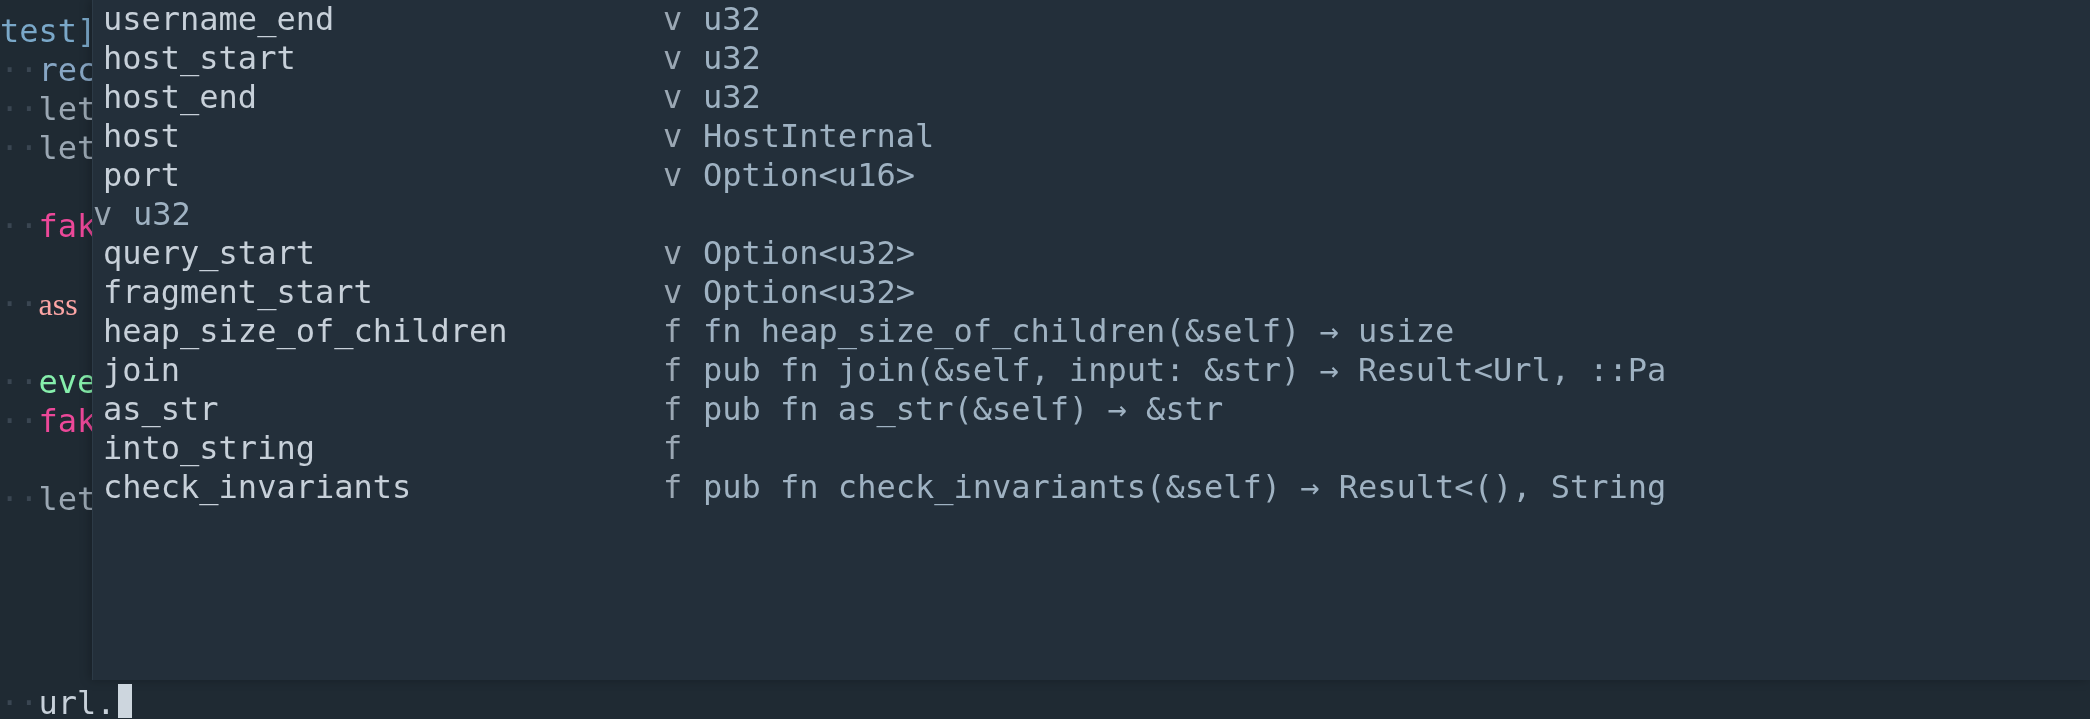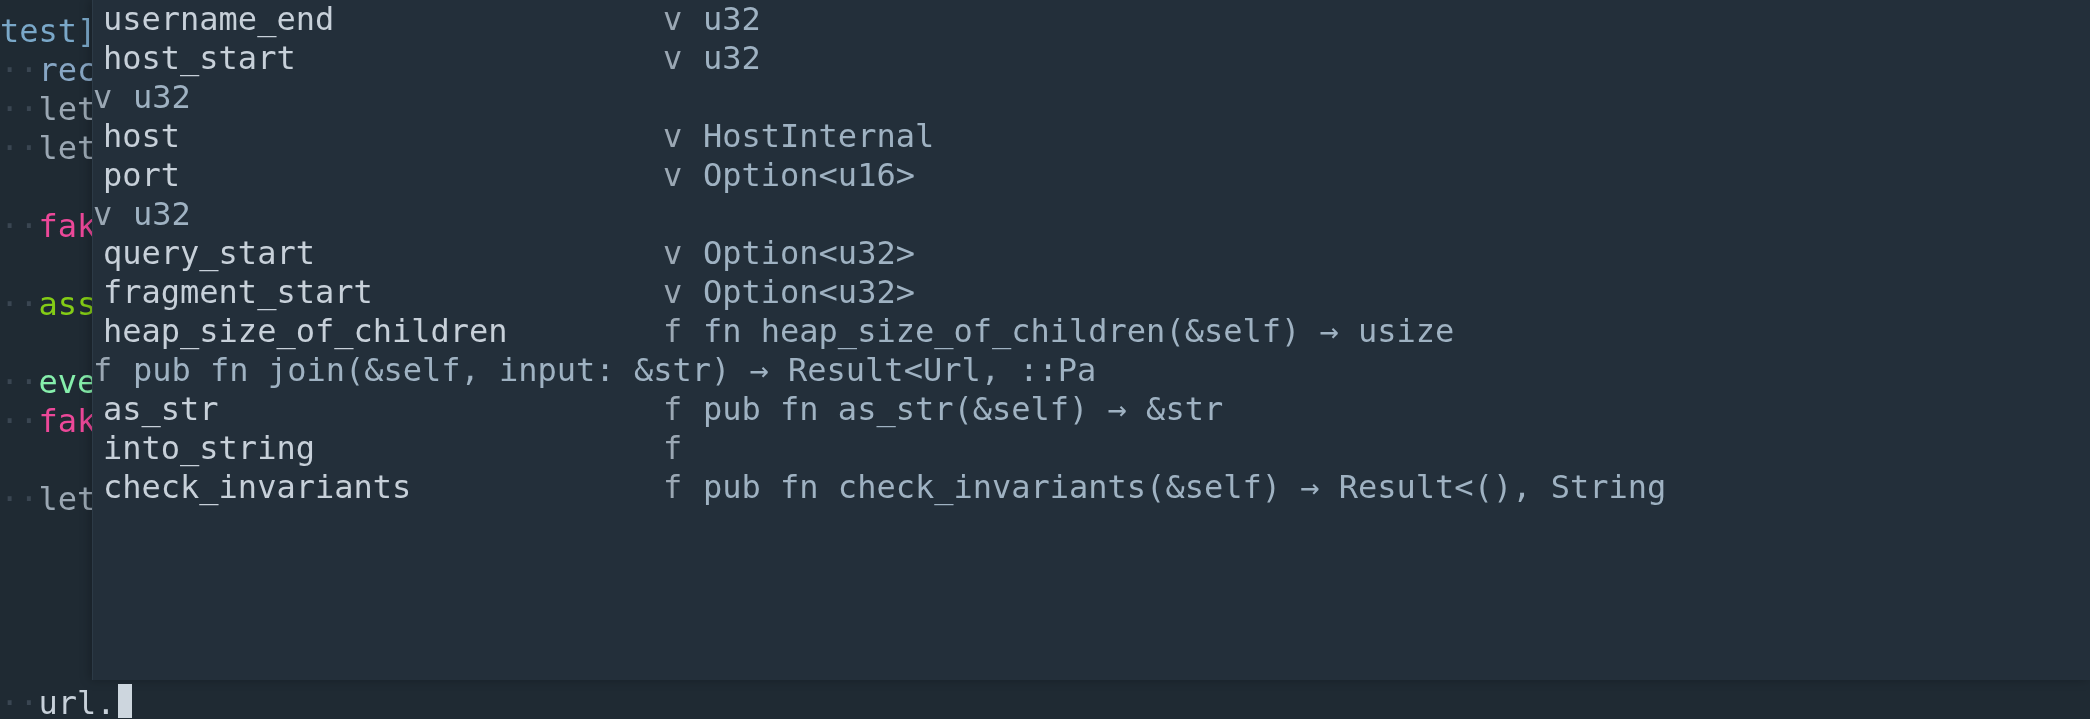--- a/index.html
+++ b/index.html
@@ -29,21 +29,21 @@
   }
   .code-line {
     height: 39px;
     white-space: pre;
     color: #8a97a5;
   }
   .tok-attr   { color: #7aa8c9; }  
   .tok-kw     { color: #87a6c4; }
   .tok-let    { color: #9aa7b3; }
   .tok-fak    { color: #ec4899; }
-  .tok-ass    { color: #84cc16; }
+  .tok-ass    { color: #fca5a5; font-family: Liberation Serif, serif; }
   .tok-eve    { color: #86efac; }
   .dots       { color: #3a4652; letter-spacing: 0; }
   .popup {
     position: absolute;
     left: 92px;
     top: 0;
     right: 0;
     height: 680px;
     background: #232f3a;
     border-left: 1px solid #2c3a46;
@@ -111,28 +111,28 @@
       <div class="code-line"><span class="dots"></span><span class=""></span></div>
       <div class="code-line"><span class="dots">··</span><span class="tok-eve">eve</span></div>
       <div class="code-line"><span class="dots">··</span><span class="tok-fak">fak</span></div>
       <div class="code-line"><span class="dots"></span><span class=""></span></div>
       <div class="code-line"><span class="dots">··</span><span class="tok-let">let</span></div>
     </div>
 
   <div class="popup" id="popup">
       <div class="row"><span class="c-name">username_end</span><span class="c-kind">v</span><span class="c-detail">u32</span></div>
       <div class="row"><span class="c-name">host_start</span><span class="c-kind">v</span><span class="c-detail">u32</span></div>
-      <div class="row"><span class="c-kind">v</span><span class="c-detail">u32</span></div>
+      <div class="row"><span class="c-name">host_end</span><span class="c-kind">v</span><span class="c-detail">u32</span></div>
       <div class="row"><span class="c-name">host</span><span class="c-kind">v</span><span class="c-detail">HostInternal</span></div>
       <div class="row"><span class="c-name">port</span><span class="c-kind">v</span><span class="c-detail">Option&lt;u16&gt;</span></div>
       <div class="row"><span class="c-kind">v</span><span class="c-detail">u32</span></div>
       <div class="row"><span class="c-name">query_start</span><span class="c-kind">v</span><span class="c-detail">Option&lt;u32&gt;</span></div>
       <div class="row"><span class="c-name">fragment_start</span><span class="c-kind">v</span><span class="c-detail">Option&lt;u32&gt;</span></div>
       <div class="row"><span class="c-name">heap_size_of_children</span><span class="c-kind">f</span><span class="c-detail">fn heap_size_of_children(&amp;self) → usize</span></div>
-      <div class="row"><span class="c-kind">f</span><span class="c-detail">pub fn join(&amp;self, input: &amp;str) → Result&lt;Url, ::Pa</span></div>
+      <div class="row"><span class="c-name">join</span><span class="c-kind">f</span><span class="c-detail">pub fn join(&amp;self, input: &amp;str) → Result&lt;Url, ::Pa</span></div>
       <div class="row"><span class="c-name">as_str</span><span class="c-kind">f</span><span class="c-detail">pub fn as_str(&amp;self) → &amp;str</span></div>
       <div class="row"><span class="c-name">into_string</span><span class="c-kind">f</span></div>
       <div class="row"><span class="c-name">check_invariants</span><span class="c-kind">f</span><span class="c-detail">pub fn check_invariants(&amp;self) → Result&lt;(), String</span></div>
     </div>
 
   <div class="cursor-line">
     <span class="dots">··</span><span class="cursor-text">url.</span><span class="caret"></span>
   </div>
 
 </div>

